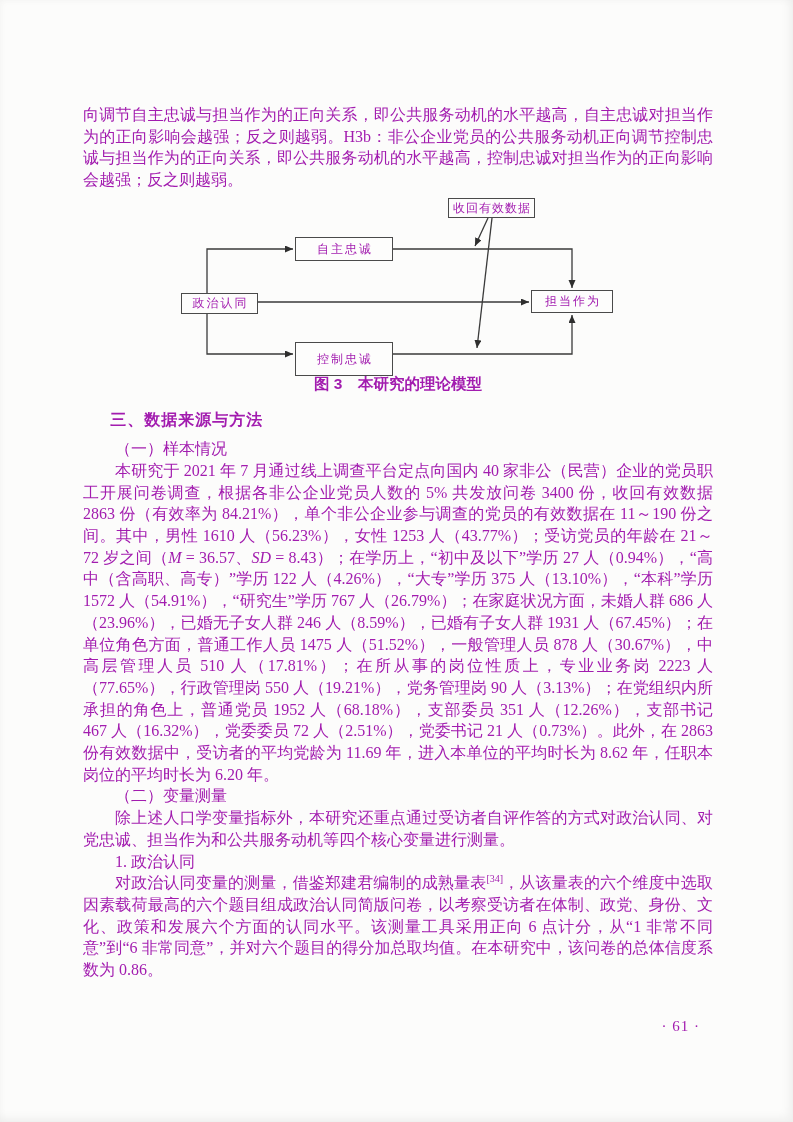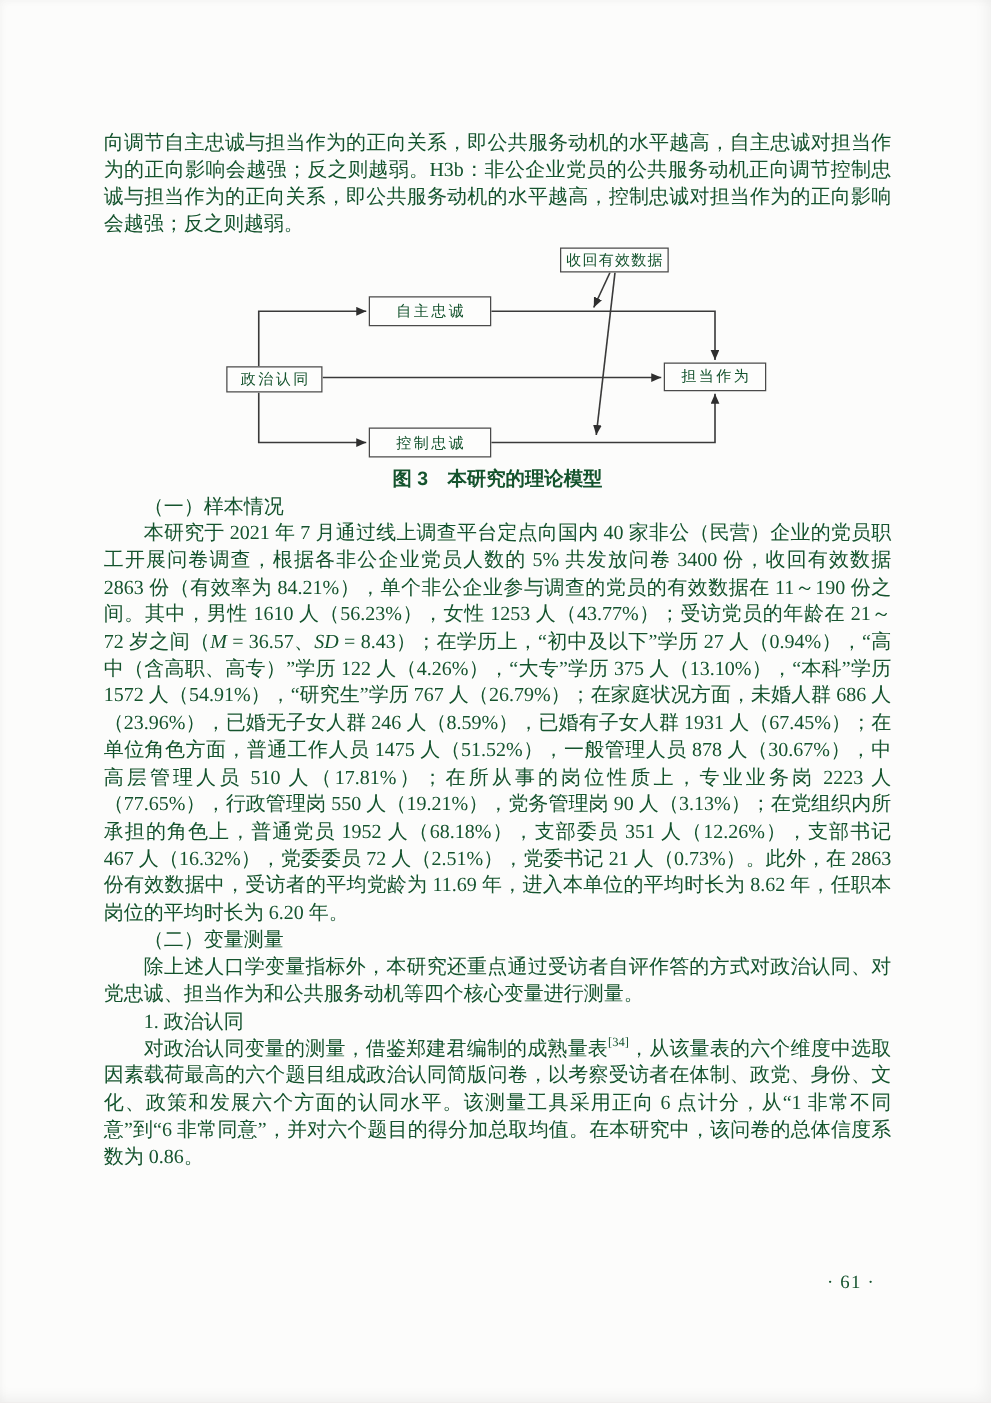--- a/index.html
+++ b/index.html
@@ -4,21 +4,21 @@
 <style>
   html, body { margin: 0; padding: 0; background: #efeeec; }
   .page {
     position: relative;
     width: 793px;
     height: 1122px;
     margin: 0 auto;
     background: #fcfcfb;
     box-shadow: inset -4px -4px 10px rgba(0,0,0,0.05), inset 2px 2px 6px rgba(0,0,0,0.02);
     overflow: hidden;
-    color: #14532d;
+    color: #a21caf;
     font-family: "Liberation Serif", "DejaVu Serif", serif;
     font-size: 16px;
     line-height: 21.7px;
   }
   .content {
     position: absolute;
     left: 83px;
     top: 104px;
     width: 630px;
     text-align: justify;
@@ -57,21 +57,21 @@
     font-size: 12px;
     line-height: 12px;
     letter-spacing: 2px;
     text-indent: 2px;
     text-align: center;
   }
   .n-psm  { left: 365px; top: 3px;   width: 87px; height: 20px; letter-spacing: 1px; text-indent: 1px; }
   .n-auto { left: 212px; top: 42px;  width: 98px; height: 24px; }
   .n-pol  { left: 98px;  top: 98px;  width: 77px; height: 21px; }
   .n-duty { left: 448px; top: 95px;  width: 82px; height: 23px; }
-  .n-ctrl { left: 212px; top: 147px; width: 98px; height: 24px; }
+  .n-ctrl { left: 212px; top: 147px; width: 98px; height: 34px; }
   .caption {
     margin-top: 6px;
     text-align: center;
     text-indent: 0;
     font-family: "Liberation Sans", "DejaVu Sans", sans-serif;
     font-weight: bold;
     font-size: 15.5px;
   }
   .pagenum {
     position: absolute;
@@ -111,20 +111,21 @@
         </svg>
         <div class="node n-psm">收回有效数据</div>
         <div class="node n-auto">自主忠诚</div>
         <div class="node n-pol">政治认同</div>
         <div class="node n-duty">担当作为</div>
         <div class="node n-ctrl">控制忠诚</div>
       </div>
       <p class="caption">图 3　本研究的理论模型</p>
     </div>
 
+    <h2 class="sec">三、数据来源与方法</h2>
 
     <div id="blocks">
         <p class="sub">（一）样本情况</p>
         <p class="para"><span>本研究于 2021 年 7 月通过线上调查平台定点向国内 40 家非公（民营）企业的党员职工开展问卷调查，根据各非公企业党员人数的 5% 共发放问卷 3400 份，收回有效数据 2863 份（有效率为 84.21%），单个非公企业参与调查的党员的有效数据在 11～190 份之间。其中，男性 1610 人（56.23%），女性 1253 人（43.77%）；受访党员的年龄在 21～72 岁之间（</span><i>M</i><span> = 36.57、</span><i>SD</i><span> = 8.43）；在学历上，“初中及以下”学历 27 人（0.94%），“高中（含高职、高专）”学历 122 人（4.26%），“大专”学历 375 人（13.10%），“本科”学历 1572 人（54.91%），“研究生”学历 767 人（26.79%）；在家庭状况方面，未婚人群 686 人（23.96%），已婚无子女人群 246 人（8.59%），已婚有子女人群 1931 人（67.45%）；在单位角色方面，普通工作人员 1475 人（51.52%），一般管理人员 878 人（30.67%），中高层管理人员 510 人（17.81%）；在所从事的岗位性质上，专业业务岗 2223 人（77.65%），行政管理岗 550 人（19.21%），党务管理岗 90 人（3.13%）；在党组织内所承担的角色上，普通党员 1952 人（68.18%），支部委员 351 人（12.26%），支部书记 467 人（16.32%），党委委员 72 人（2.51%），党委书记 21 人（0.73%）。此外，在 2863 份有效数据中，受访者的平均党龄为 11.69 年，进入本单位的平均时长为 8.62 年，任职本岗位的平均时长为 6.20 年。</span></p>
         <p class="sub">（二）变量测量</p>
         <p class="para"><span>除上述人口学变量指标外，本研究还重点通过受访者自评作答的方式对政治认同、对党忠诚、担当作为和公共服务动机等四个核心变量进行测量。</span></p>
         <p class="sub">1. 政治认同</p>
         <p class="para"><span>对政治认同变量的测量，借鉴郑建君编制的成熟量表</span><sup>[34]</sup><span>，从该量表的六个维度中选取因素载荷最高的六个题目组成政治认同简版问卷，以考察受访者在体制、政党、身份、文化、政策和发展六个方面的认同水平。该测量工具采用正向 6 点计分，从“1 非常不同意”到“6 非常同意”，并对六个题目的得分加总取均值。在本研究中，该问卷的总体信度系数为 0.86。</span></p>
       </div>
 

